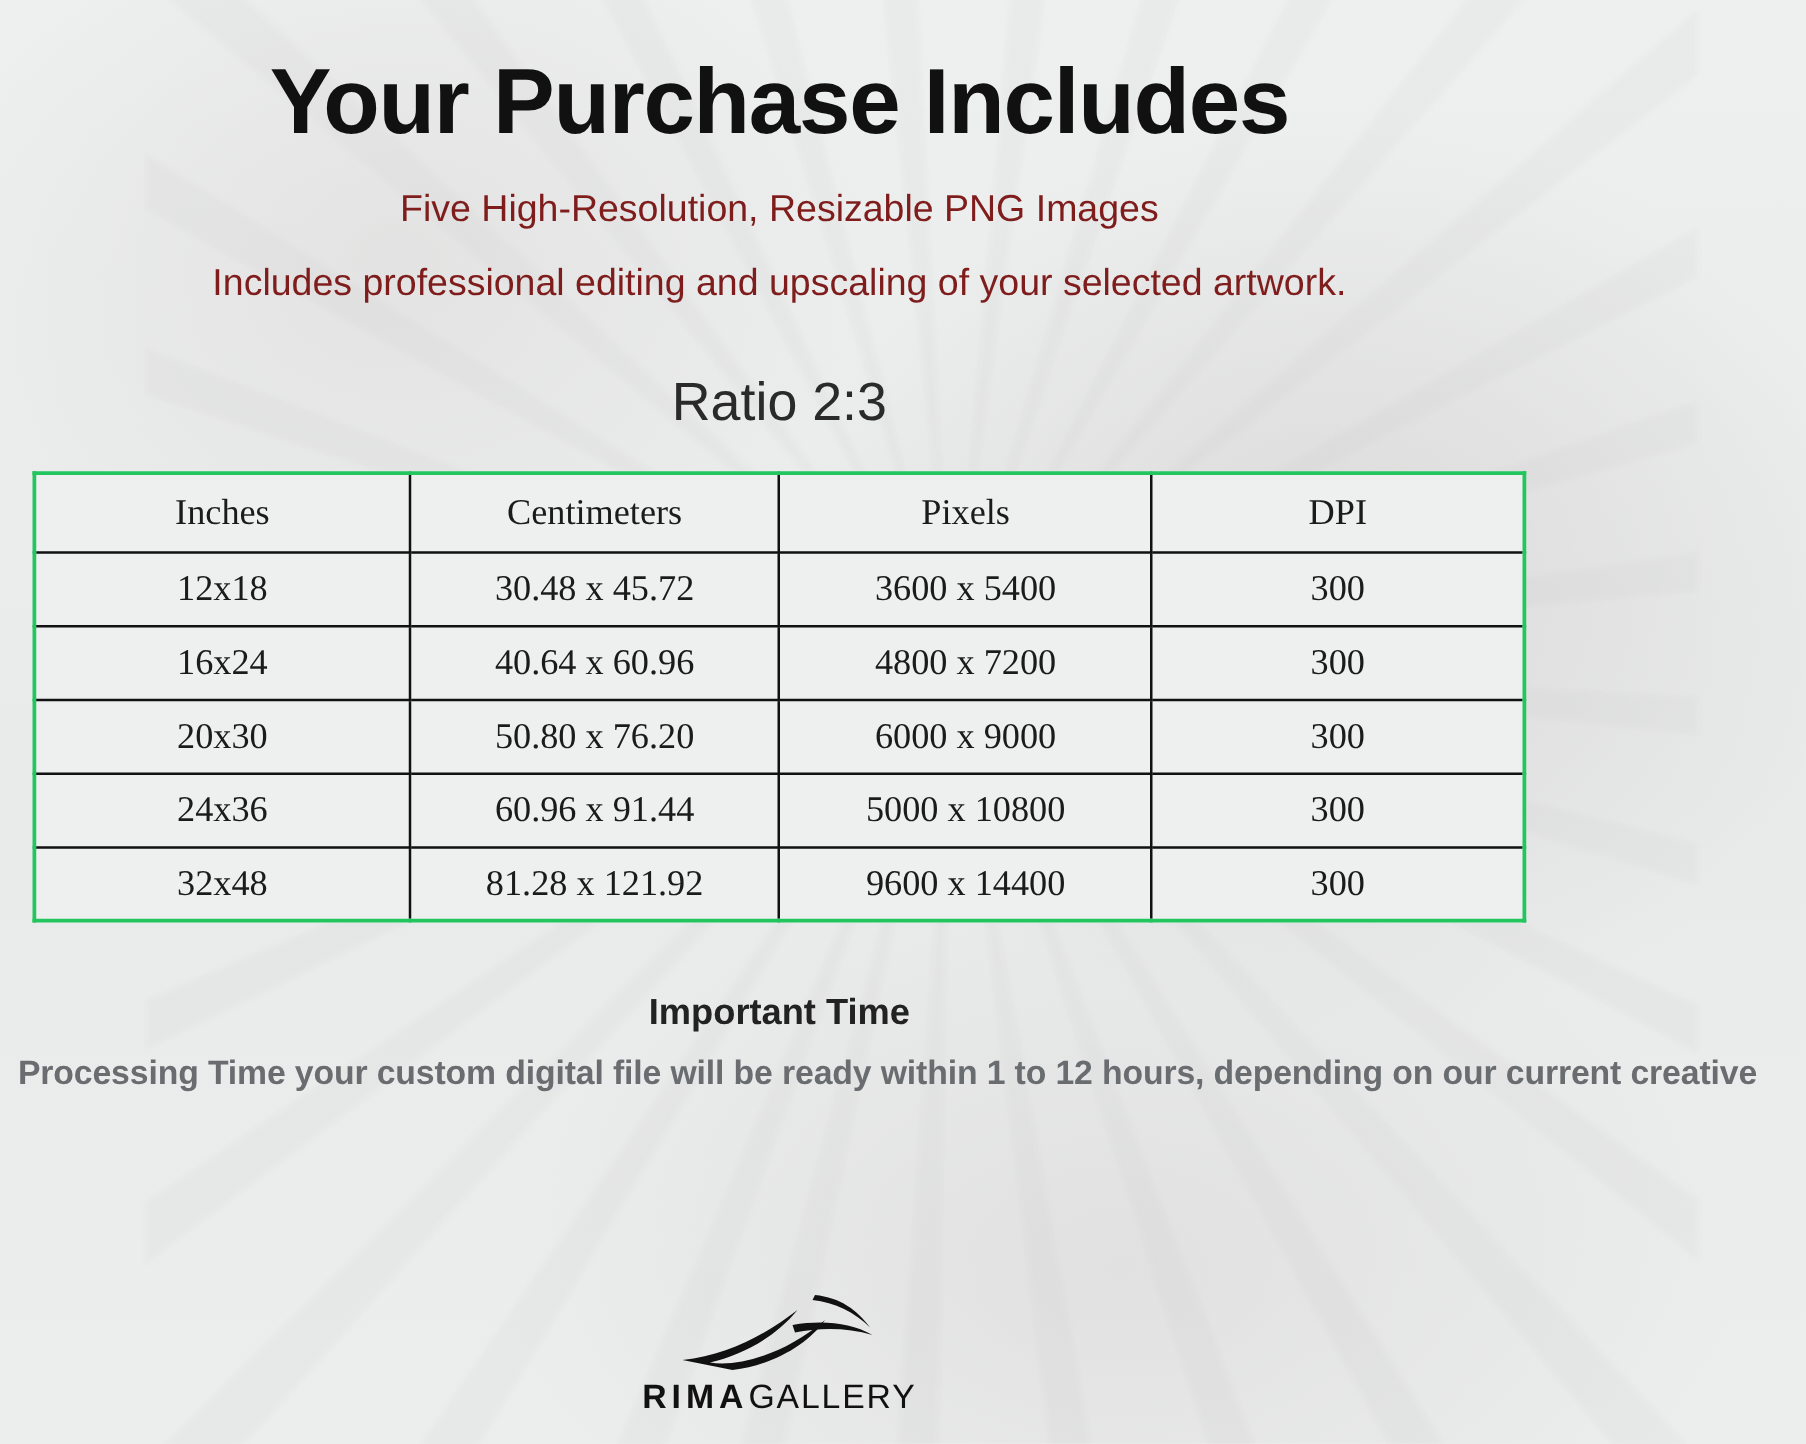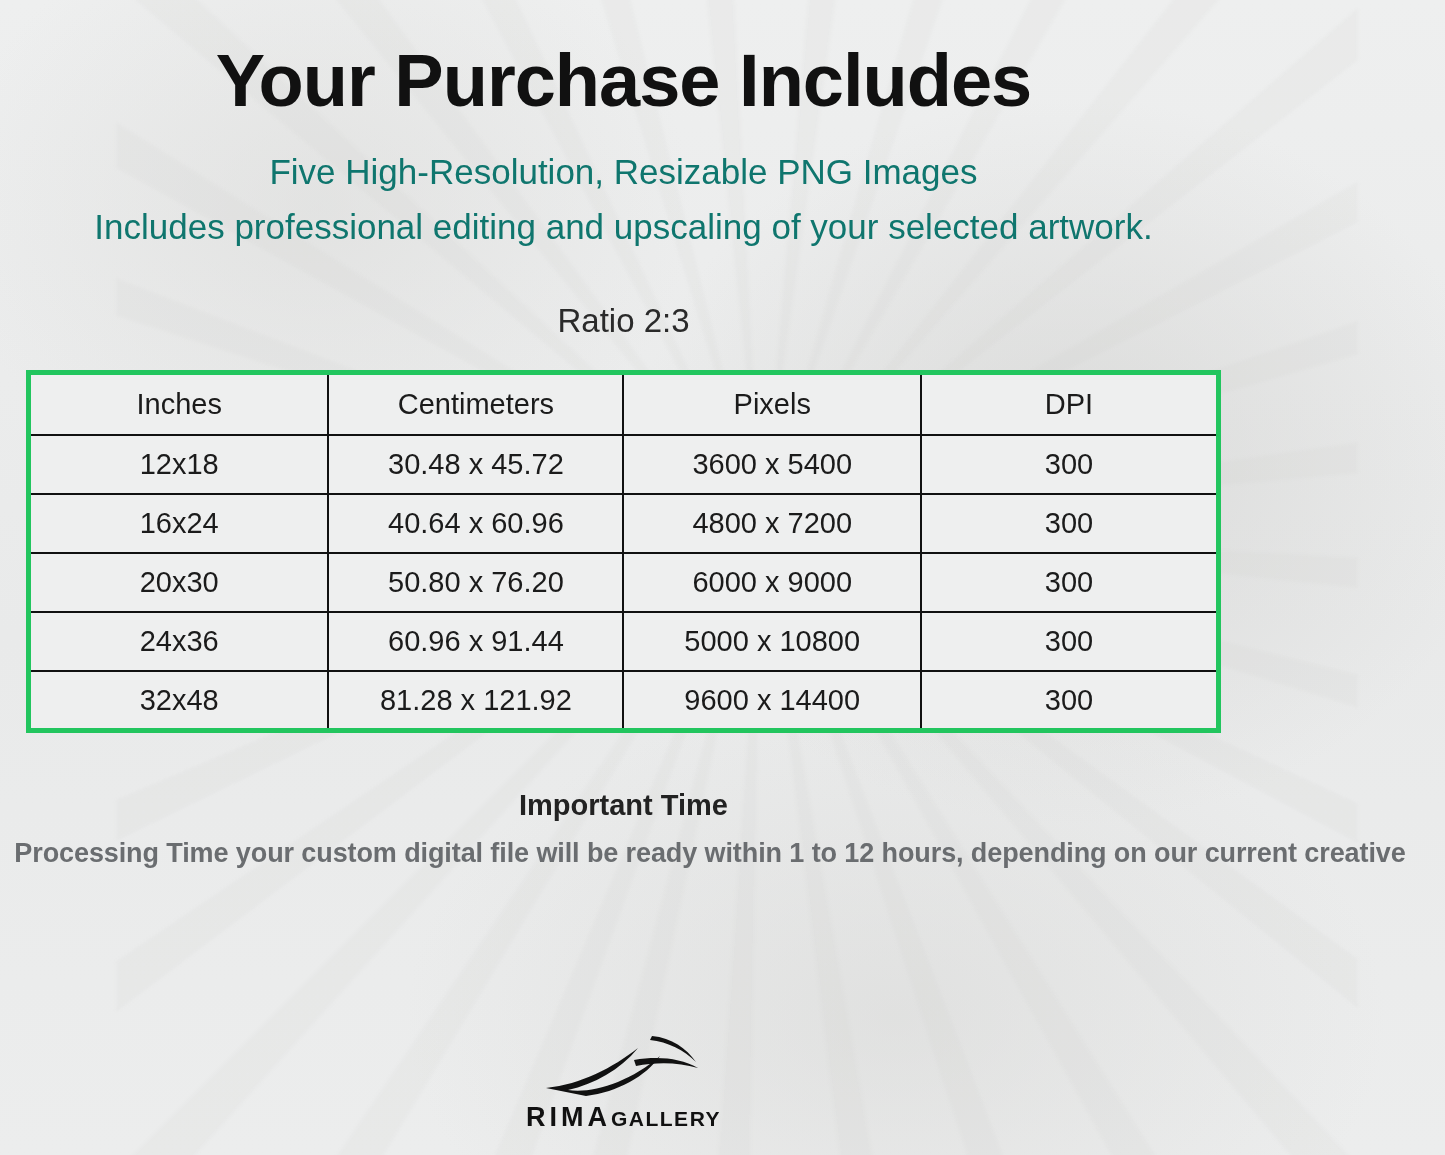--- a/index.html
+++ b/index.html
@@ -57,44 +57,45 @@
     margin: 0;
     padding-top: 40px;
     line-height: 1.1;
   }
 
   .subtitle-block {
     text-align: center;
     margin-top: 24px;
   }
   .subtitle {
-    font-size: 35px;
-    color: #0f766e;
+    font-size: 30px;
+    color: #7f1d1d;
     line-height: 1.55;
-    margin: 0;
+    margin: 12px;
     font-weight: 400;
   }
 
   .ratio {
     text-align: center;
-    font-size: 33px;
+    font-size: 43px;
     color: #2a2a2a;
     margin-top: 48px;
     font-weight: 400;
   }
 
   .table-wrap {
     margin: 30px auto 0 auto;
     width: 1195px;
   }
   table.size-table {
     width: 100%;
     border-collapse: collapse;
-    border: 5px solid #22c55e;
+    border: 3px solid #22c55e;
     background: #efefef;
+    font-family: Liberation Serif, serif;
   }
   table.size-table th,
   table.size-table td {
     border: 2px solid #111;
     text-align: center;
     font-weight: 400;
     color: #1b1b1b;
     background: #eeefef;
   }
   table.size-table th {
@@ -142,21 +143,21 @@
     margin: 0 auto;
   }
   .brand-name {
     margin-top: 2px;
     font-size: 27px;
     letter-spacing: 1px;
     color: #111;
     font-weight: 700;
   }
   .brand-name .rima { font-weight: 700; letter-spacing: 4px; }
-  .brand-name .gallery { font-weight: 700; letter-spacing: 1.5px; font-size: 21px; }
+  .brand-name .gallery { font-weight: 400; letter-spacing: 1.5px; font-size: 27px; }
 </style>
 </head>
 <body>
 
 <div class="bg-texture"></div>
 
 <div class="page">
 
   <h1 class="title">Your Purchase Includes</h1>
 

